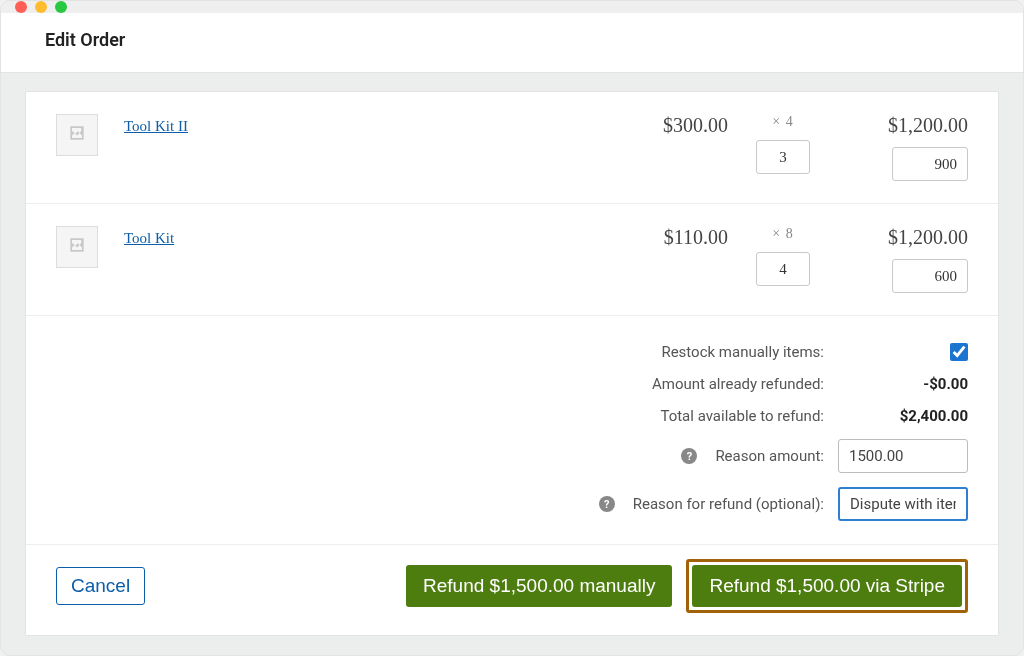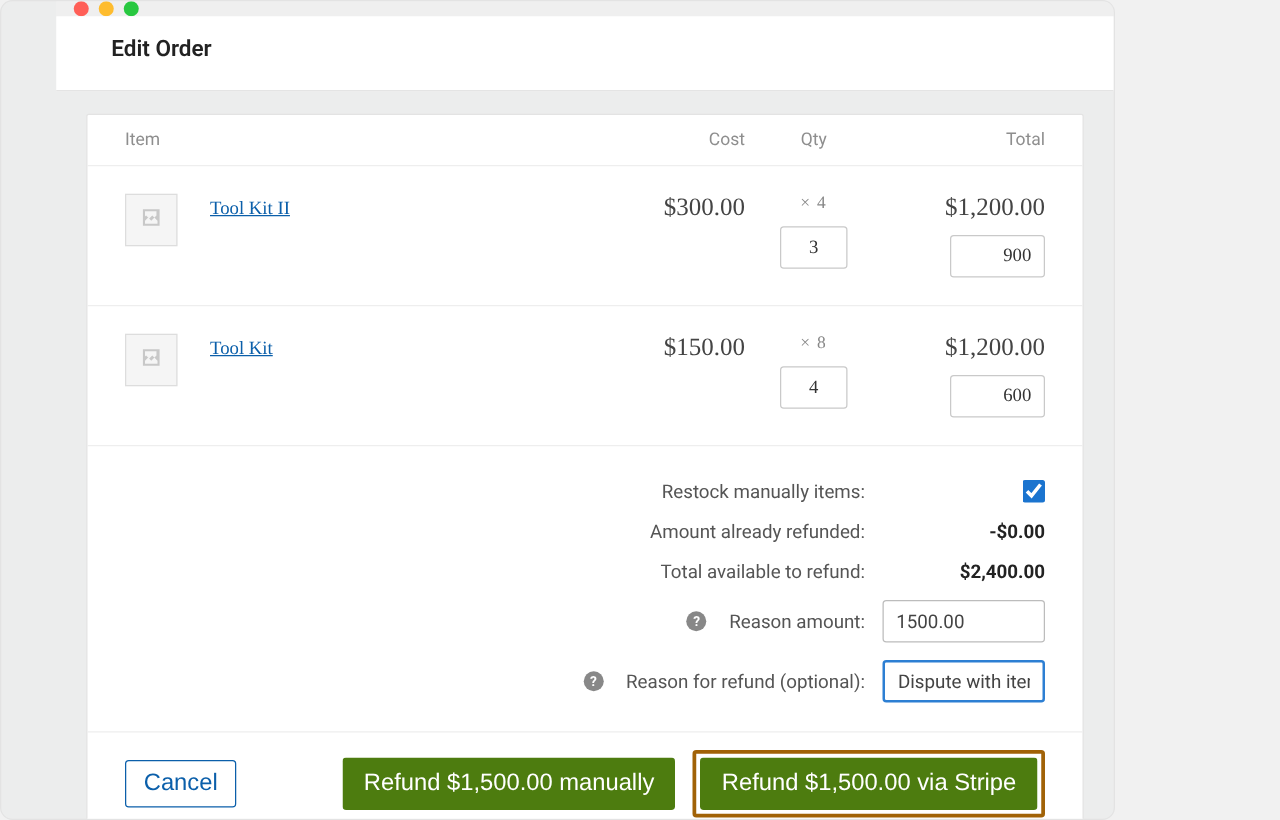--- a/index.html
+++ b/index.html
@@ -1,17 +1,17 @@
 <!DOCTYPE html>
 <html><head>
 <meta charset="utf-8">
 <style>
   * { box-sizing: border-box; margin: 0; padding: 0; }
   html, body { width: 1024px; height: 656px; font-family: -apple-system, BlinkMacSystemFont, "Segoe UI", Roboto, Arial, sans-serif; background: #f1f1f1; }
-  .window { width: 892px; height: 656px; background: #eceded; border-radius: 10px; overflow: hidden; display: flex; flex-direction: column; border:1px solid #e3e3e3;padding-left:44px;}
+  .window { width: 1024px; height: 656px; background: #eceded; border-radius: 10px; overflow: hidden; display: flex; flex-direction: column; border:1px solid #e3e3e3;}
   .titlebar { height: 30px; display: flex; align-items: center; padding: 0 14px; gap: 8px; background: #efefef; }
   .dot { width: 12px; height: 12px; border-radius: 50%; }
   .dot.red { background: #ff5f57; }
   .dot.yellow { background: #febc2e; }
   .dot.green { background: #28c840; }
   .header { background: #fff; padding: 16px 44px 22px; font-size: 18px; font-weight: 600; color: #222; border-bottom: 1px solid #e4e4e4; }
   .content { padding: 18px 24px 20px; flex: 1; }
   .card { background: #fff; border: 1px solid #e3e3e3; border-radius: 2px; }
   .thead { display: flex; align-items: center; padding: 12px 30px; color: #8e8e8e; font-size: 14px; border-bottom: 1px solid #eee; }
   .col-item { flex: 1; }
@@ -55,26 +55,20 @@
     <div class="dot red"></div>
     <div class="dot yellow"></div>
     <div class="dot green"></div>
   </div>
 
   <div class="header">Edit Order</div>
 
   <div class="content">
     <div class="card">
 
-      <div class="thead">
-        <div class="col-item">Item</div>
-        <div class="col-cost">Cost</div>
-        <div class="col-qty">Qty</div>
-        <div class="col-total">Total</div>
-      </div>
 
       <div class="row">
         <div class="itemwrap">
           <div class="thumb">
             <span>
               <svg viewBox="0 0 24 24">
                   <path d="M4 4h16v16H4V4zm2 2v9l3-3 3 3 5-5v-4H6zm0 12h12v-3l-5-5-3 3-3-3-1 1v7z"></path>
                 </svg>
             </span>
           </div>
@@ -95,21 +89,21 @@
         <div class="itemwrap">
           <div class="thumb">
             <span>
               <svg viewBox="0 0 24 24">
                   <path d="M4 4h16v16H4V4zm2 2v9l3-3 3 3 5-5v-4H6zm0 12h12v-3l-5-5-3 3-3-3-1 1v7z"></path>
                 </svg>
             </span>
           </div>
           <a class="pname">Tool Kit</a>
         </div>
-        <div class="col-cost num">$150.00</div>
+        <div class="col-cost num">$110.00</div>
         <div class="col-qty qtywrap">
           <div class="mult">× 8</div>
           <input class="box" value="4" style="">
         </div>
         <div class="col-total totwrap">
           <div class="num">$1,200.00</div>
           <input class="box wide" value="600" style="">
         </div>
       </div>
 

